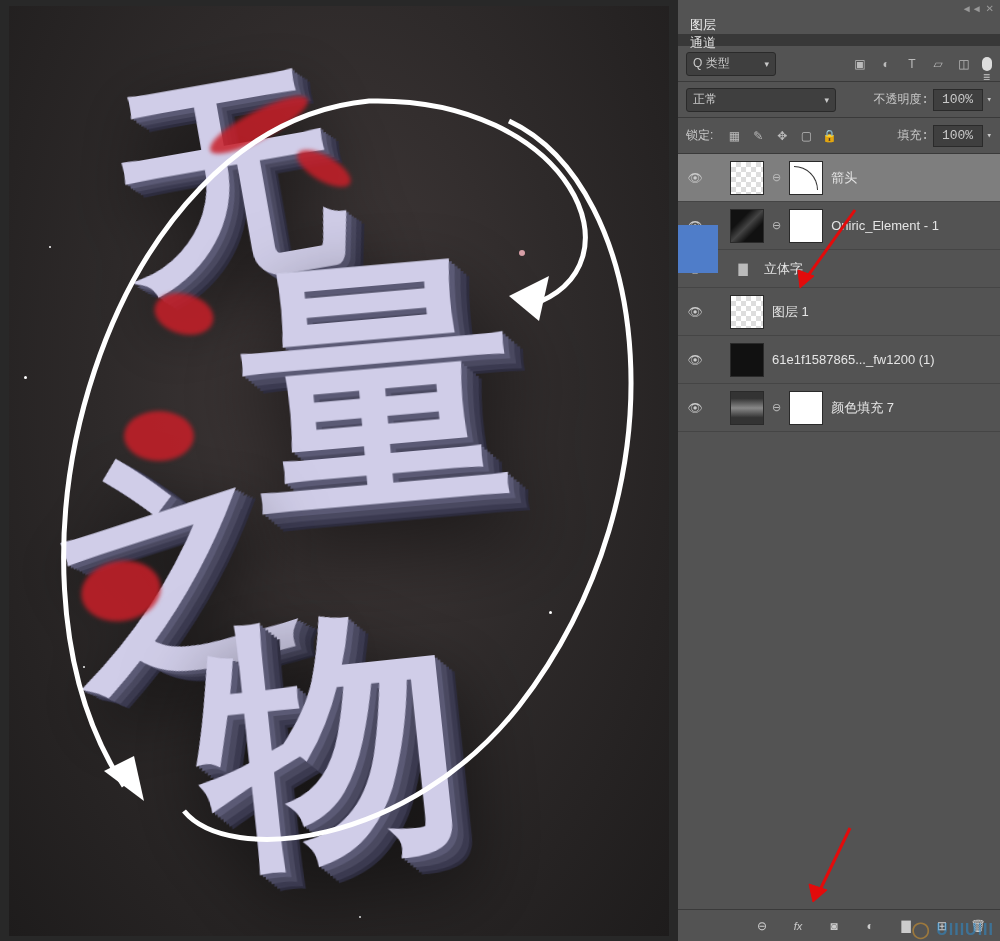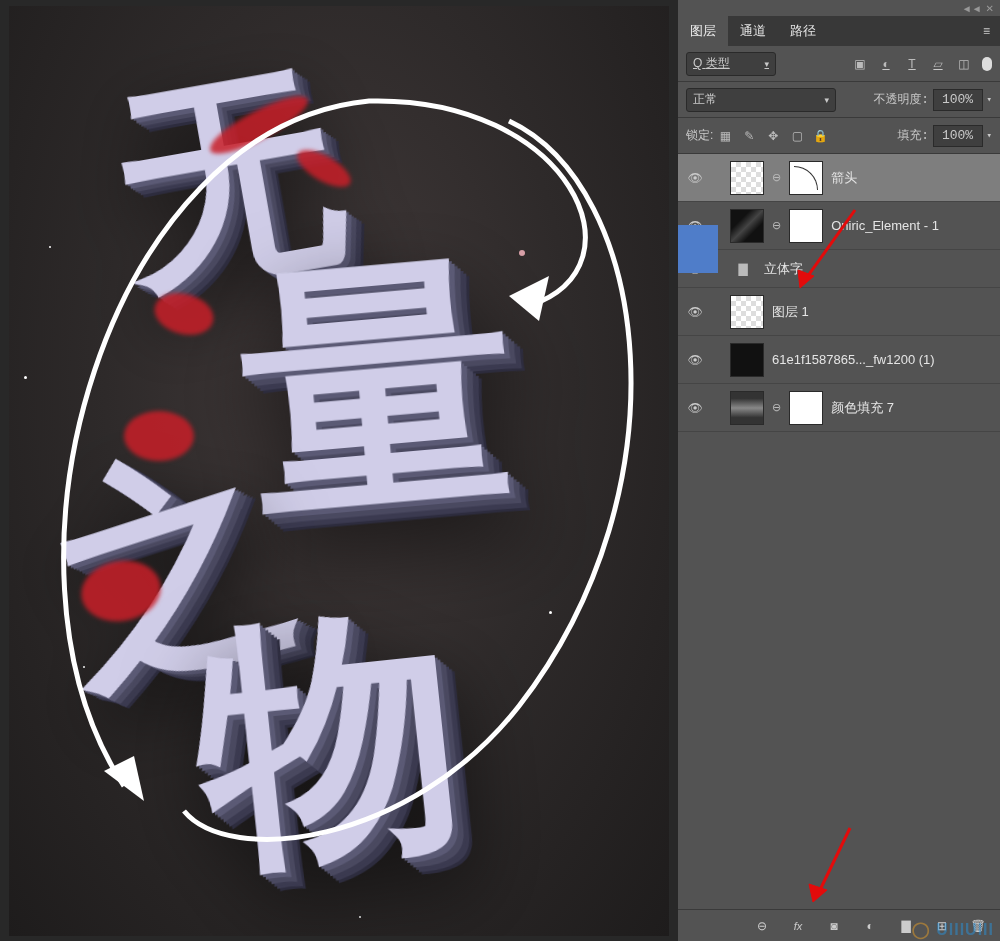--- a/index.html
+++ b/index.html
@@ -66,20 +66,21 @@
     align-items: center;
     padding-right: 6px;
     gap: 4px;
   }
   .panel-top-bar span { font-size: 10px; color: #999; cursor: pointer; }
   .tabs {
     height: 30px;
     background: #383838;
     display: flex;
     align-items: stretch;
+    flex-direction: column;
   }
   .tab {
     padding: 0 12px;
     display: flex;
     align-items: center;
     font-size: 13px;
     color: #e5e5e5;
     cursor: pointer;
   }
   .tab.active {
@@ -94,21 +95,20 @@
     color: #ccc;
     cursor: pointer;
   }
   .filter-bar {
     height: 36px;
     display: flex;
     align-items: center;
     padding: 0 8px;
     gap: 10px;
     border-bottom: 1px solid #3a3a3a;
-    text-decoration: underline;
   }
   .filter-dropdown {
     width: 90px;
     height: 24px;
     background: #3f3f3f;
     border: 1px solid #2a2a2a;
     border-radius: 3px;
     display: flex;
     align-items: center;
     padding: 0 6px;
@@ -165,21 +165,21 @@
     display: flex;
     align-items: center;
     justify-content: center;
     font-size: 13px;
   }
   .lock-bar {
     height: 36px;
     display: flex;
     align-items: center;
     padding: 0 8px;
-    gap: 4px;
+    gap: 13px;
     border-bottom: 1px solid #3a3a3a;
   }
   .lock-icons {
     display: flex;
     gap: 8px;
     align-items: center;
   }
   .lock-icons span {
     display: inline-flex;
     width: 16px;

